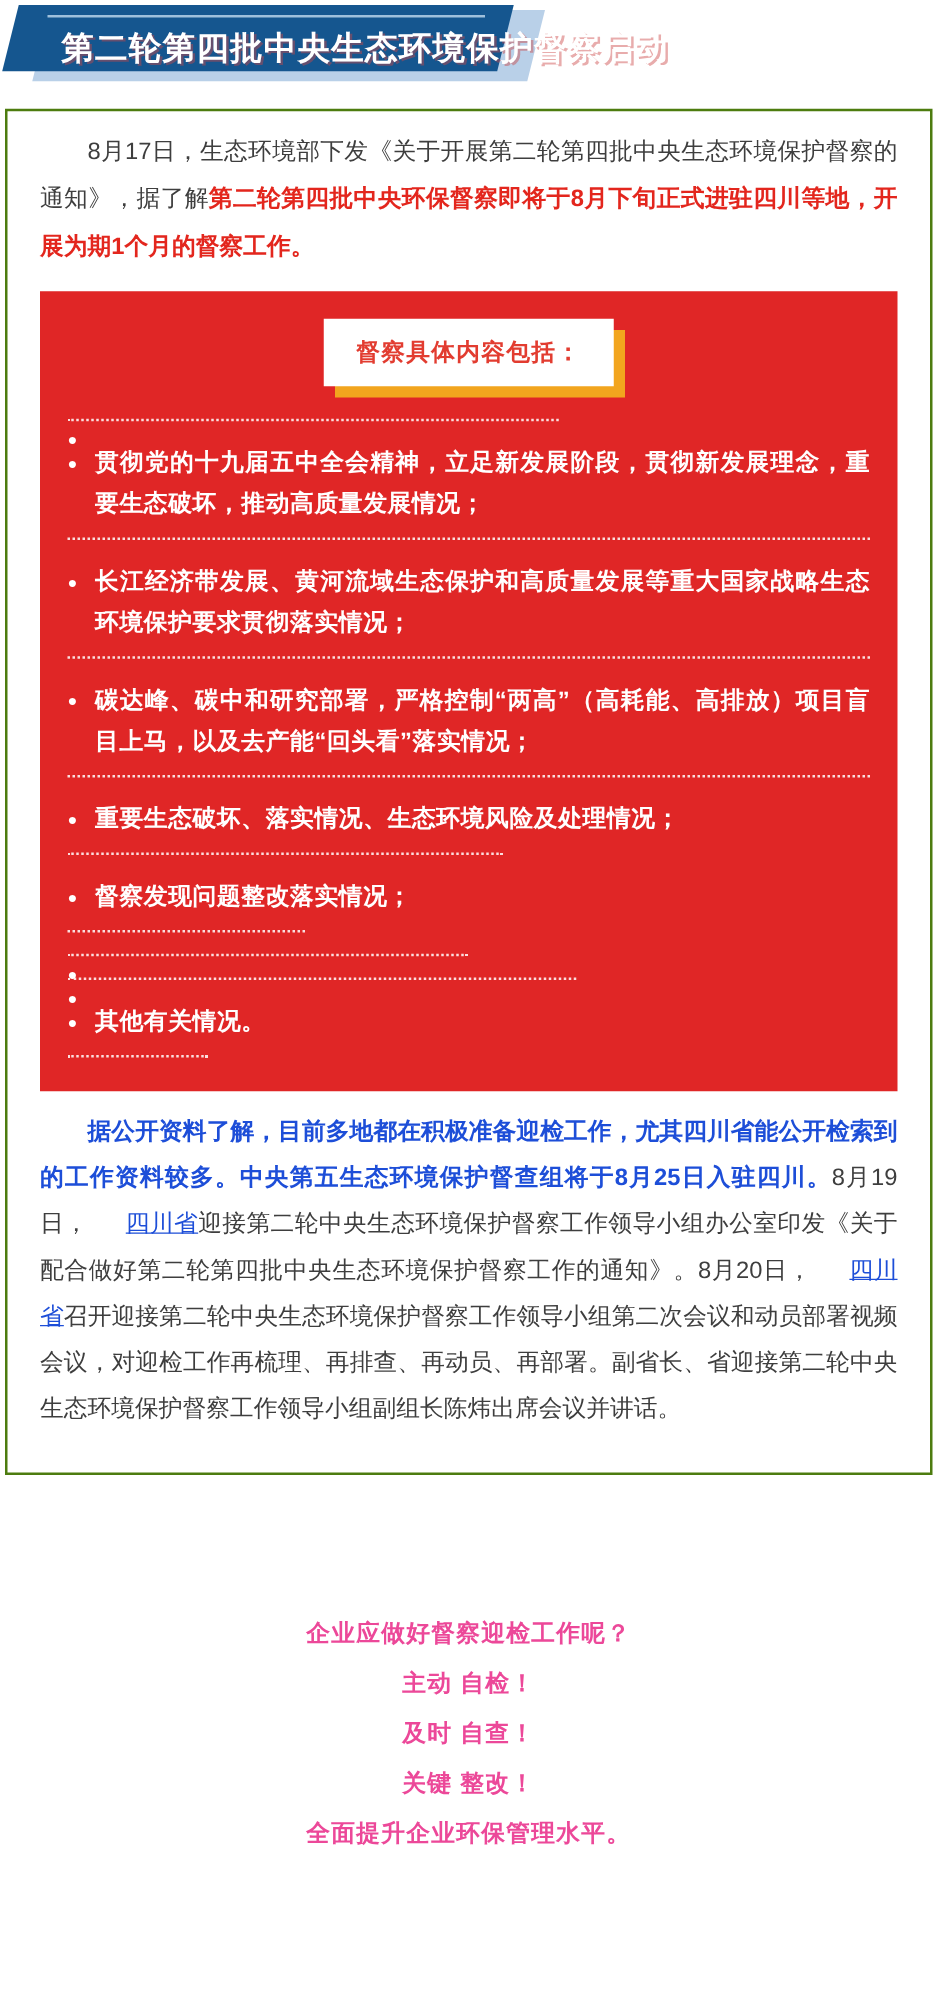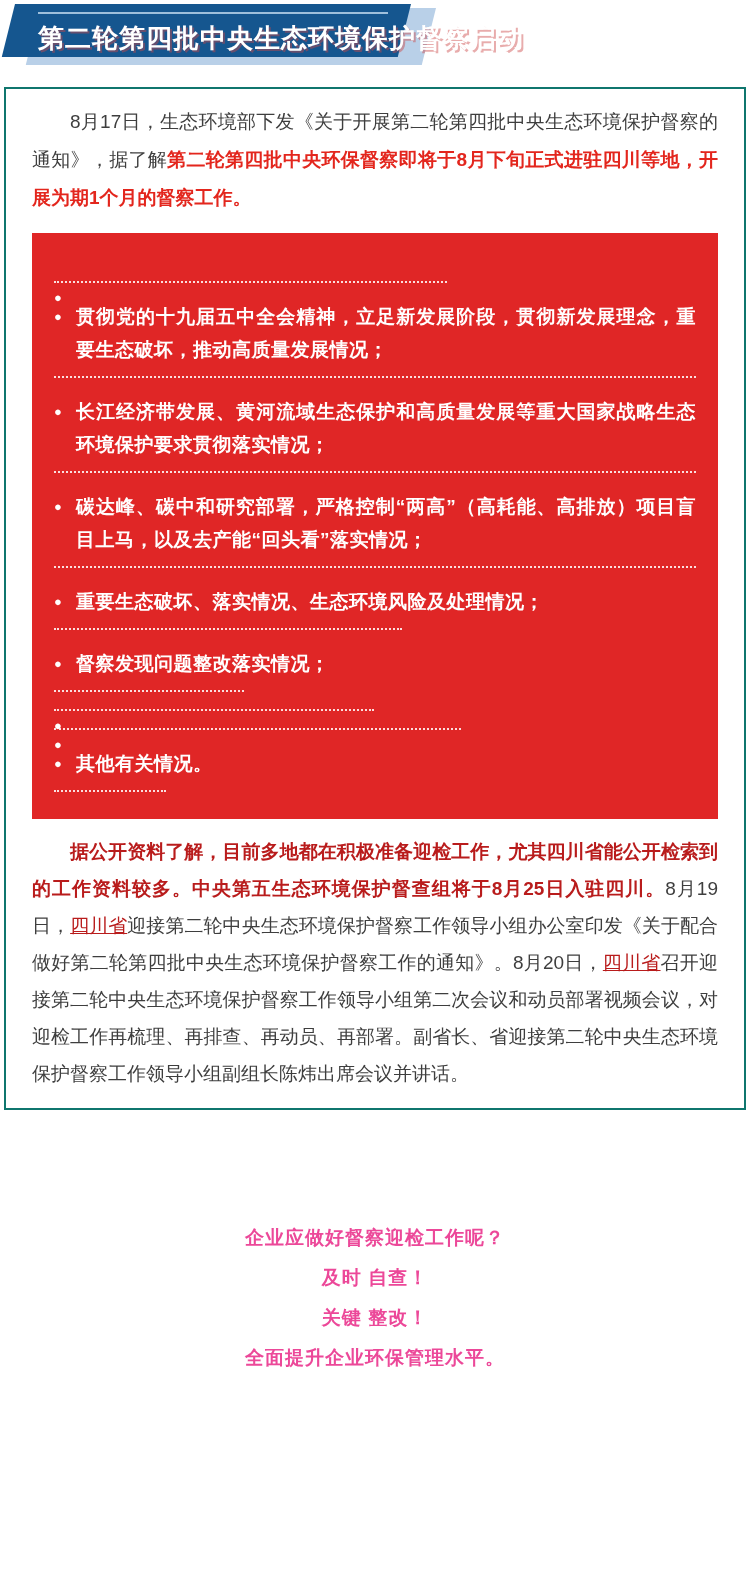--- a/index.html
+++ b/index.html
@@ -18,42 +18,42 @@
   }
   .banner-main {
     position:absolute; left:15px; top:0; width:396px; height:53px;
     background:#15568f; transform:skewX(-14deg); transform-origin:top left;
   }
   .banner-topline {
     position:absolute; left:38px; top:8px; width:350px; height:2px;
     background:#9fc0dc; z-index:3;
   }
   .banner-title {
-    position:absolute; left:38px; top:17px; z-index:3;
+    position:absolute; left:49px; top:17px; z-index:3;
     color:#ffffff; font-size:26px; font-weight:700; letter-spacing:1px;
     text-shadow:2px 2px 0 rgba(205,70,70,0.45);
     white-space:nowrap;
   }
 
   
   .blue-box {
     margin:19px 4px 0 4px;
-    border:2px solid #0f766e;
+    border:2px solid #4d7c0f;
     background:#ffffff;
-    padding:14px 26px 16px 26px;
+    padding:14px 26px 32px 26px;
   }
 
   .para {
     font-size:19px; line-height:38px; color:#3e3e3e;
     text-align:justify; text-indent:2em;
   }
   .para2 { line-height:37px; margin-top:14px; }
   .red-strong { color:#e3261d; font-weight:700; }
-  .bold-dark { font-weight:700; color:#b91c1c; }
-  .link { color:#b91c1c; text-decoration:underline; cursor:pointer; }
+  .bold-dark { font-weight:700; color:#1d4ed8; }
+  .link { color:#1d4ed8; text-decoration:underline; cursor:pointer;margin-left:30px; }
 
   
   .red-box {
     margin-top:16px;
     background:#e02626;
     padding:22px 22px 10px 22px;
   }
   .rb-title {
     width:fit-content; margin:0 auto;
     background:#ffffff; color:#e23c30;
@@ -91,20 +91,21 @@
   <div class="banner-main"></div>
   <div class="banner-topline"></div>
   <div class="banner-title">第二轮第四批中央生态环境保护督察启动</div>
 </div>
 
 <div class="blue-box">
 
   <p class="para"><span>8月17日，生态环境部下发《关于开展第二轮第四批中央生态环境保护督察的通知》，据了解</span><span class="red-strong">第二轮第四批中央环保督察即将于8月下旬正式进驻四川等地，开展为期1个月的督察工作。</span></p>
 
   <div class="red-box">
+    <div class="rb-title">督察具体内容包括：</div>
 
     <div class="rb-list">
 
       <div class="rb-item">
         <div class="rb-line"><span class="rb-bullet">●</span></div>
         <div class="rb-divider" style="width:393px"></div>
       </div>
 
       <div class="rb-item">
         <div class="rb-line"><span class="rb-bullet">●</span><span>贯彻党的十九届五中全会精神，立足新发展阶段，贯彻新发展理念，重要生态破坏，推动高质量发展情况；</span></div>
@@ -148,16 +149,17 @@
 
     </div>
   </div>
 
   <p class="para para2"><span class="bold-dark">据公开资料了解，目前多地都在积极准备迎检工作，尤其四川省能公开检索到的工作资料较多。中央第五生态环境保护督查组将于8月25日入驻四川。</span><span>8月19日，</span><a class="link">四川省</a><span>迎接第二轮中央生态环境保护督察工作领导小组办公室印发《关于配合做好第二轮第四批中央生态环境保护督察工作的通知》。8月20日，</span><a class="link">四川省</a><span>召开迎接第二轮中央生态环境保护督察工作领导小组第二次会议和动员部署视频会议，对迎检工作再梳理、再排查、再动员、再部署。副省长、省迎接第二轮中央生态环境保护督察工作领导小组副组长陈炜出席会议并讲话。</span></p>
 
 </div>
 
 <div class="footer-red">
   <p>企业应做好督察迎检工作呢？</p>
+  <p>主动 自检！</p>
   <p>及时 自查！</p>
   <p>关键 整改！</p>
   <p>全面提升企业环保管理水平。</p>
 </div>
 
 </body></html>

